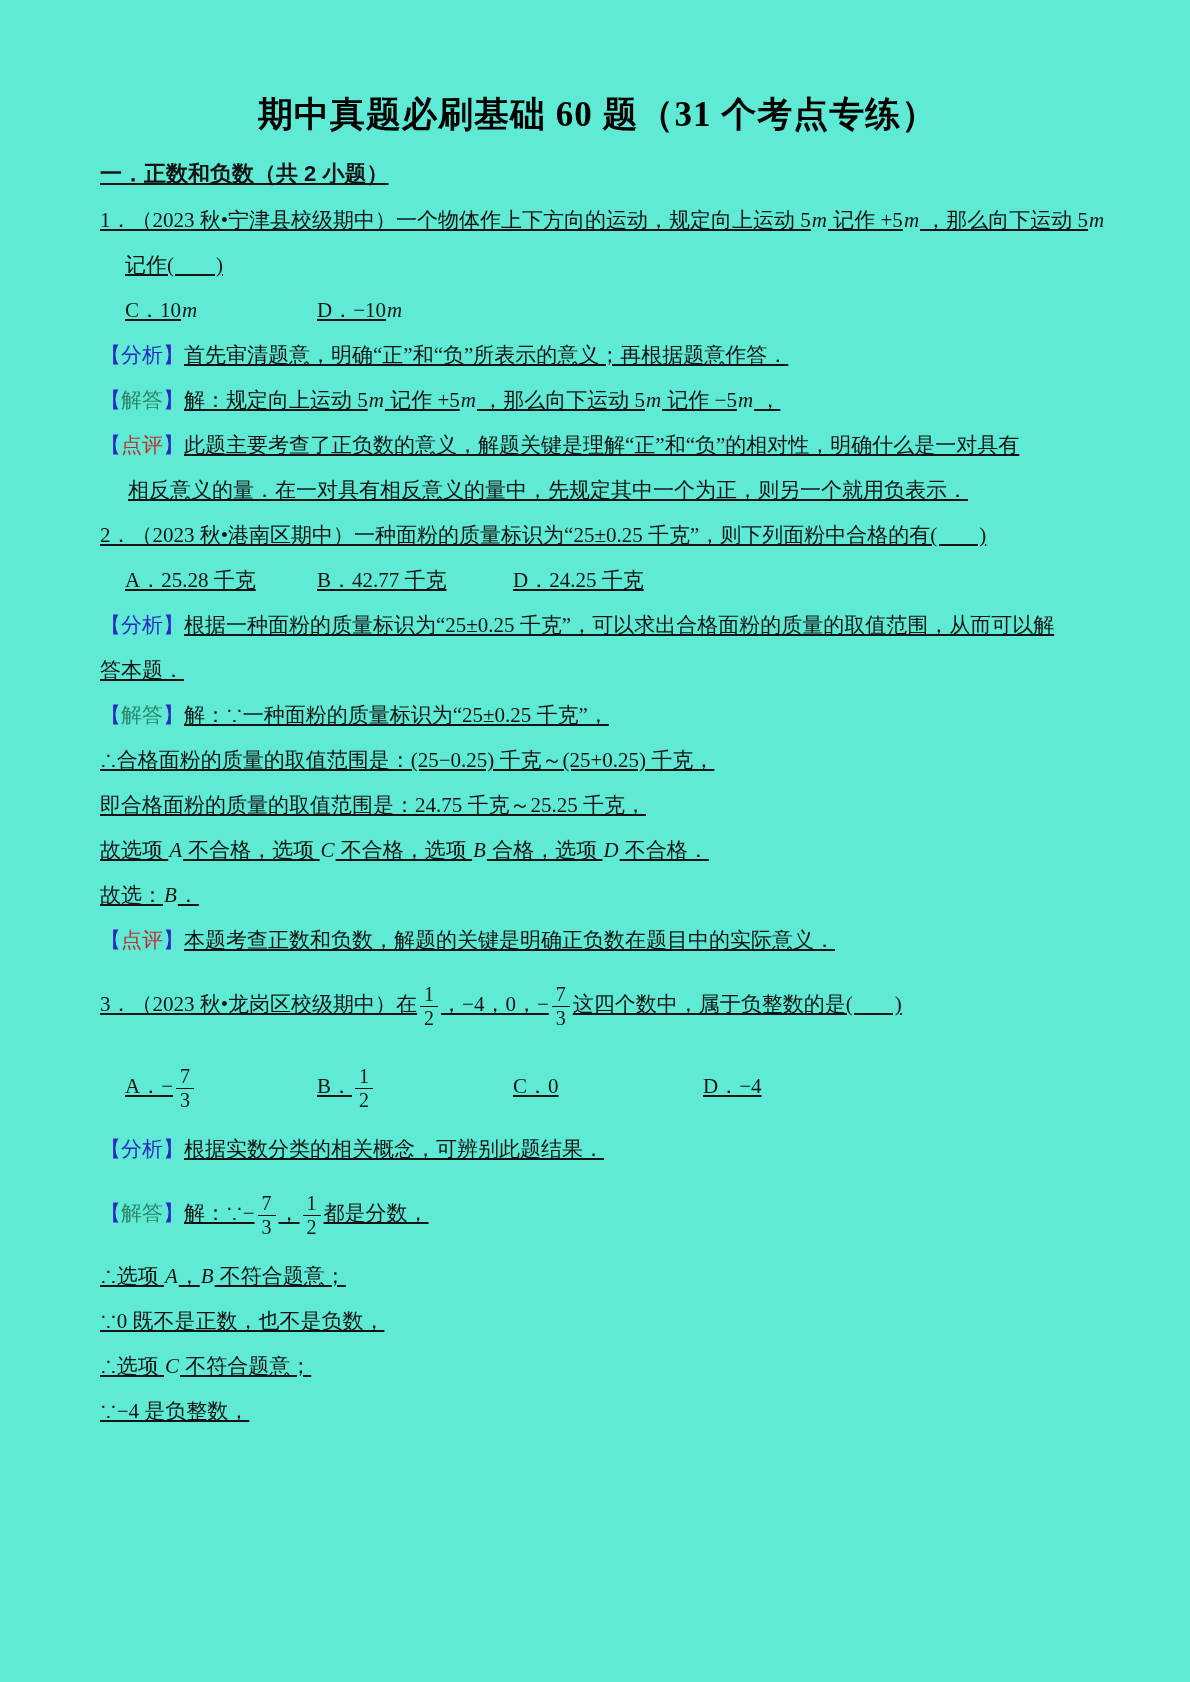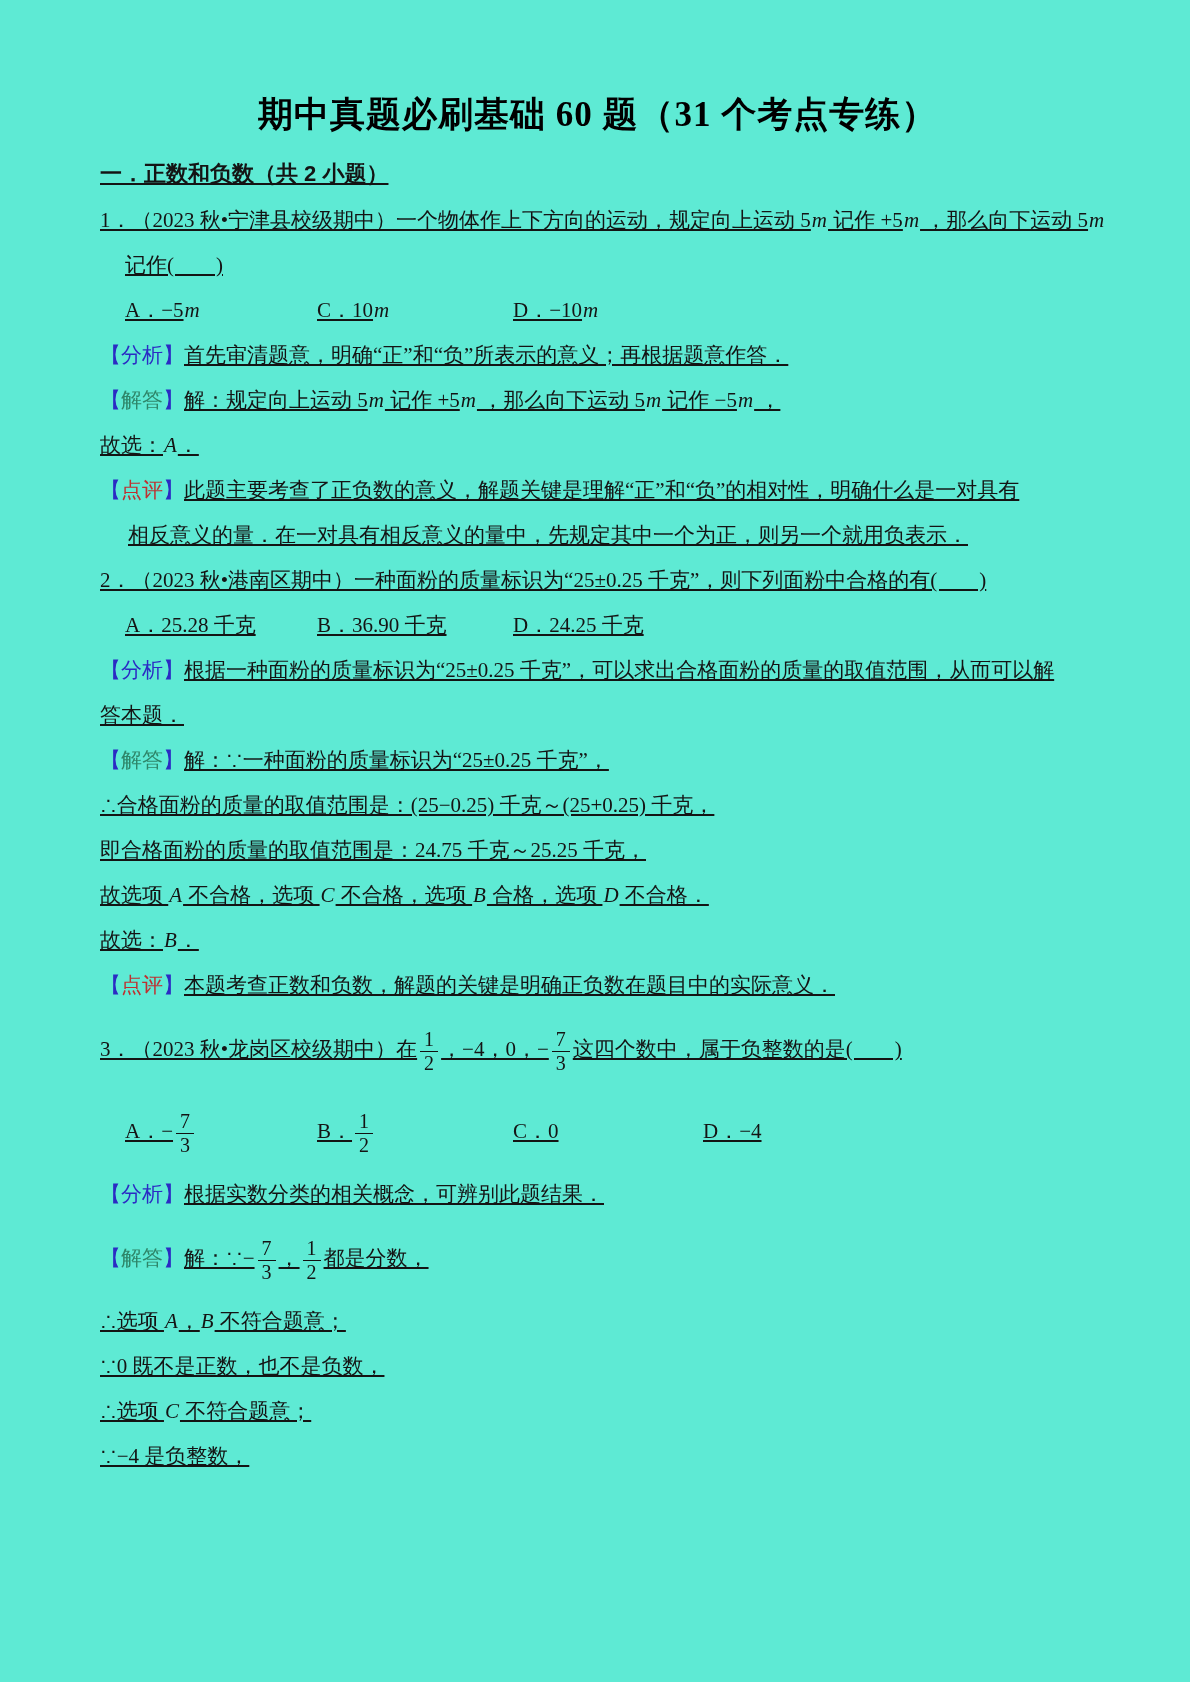--- a/index.html
+++ b/index.html
@@ -68,33 +68,31 @@
 <body>
 
 <div class="page" style="--c-bracket: #2B2BC4; --c-analysis: #2B2BC4; --c-answer: #2E8568; --c-comment: #BF3030;">
   <div class="content">
     <div class="title">期中真题必刷基础 60 题（31 个考点专练）</div>
     <div class="lines">
         <div class="line heading"><span class="txt">一．正数和负数（共 2 小题）</span></div>
         <div class="line para"><span class="txt">1．（2023 秋•宁津县校级期中）一个物体作上下方向的运动，规定向上运动 5</span><span class="var">m</span><span class="txt"> 记作 +5</span><span class="var">m</span><span class="txt"> ，那么向下运动 5</span><span class="var">m</span></div>
         <div class="line para" style="margin-left: 25px;"><span class="txt">记作(　　)</span></div>
         <div class="line options">
-          <span class="opt" style="display: block;"><span class="txt">A．−5</span><span class="var">m</span></span>
           <span class="opt" style="display: block;"><span class="txt">C．10</span><span class="var">m</span></span>
           <span class="opt" style="display: block;"><span class="txt">D．−10</span><span class="var">m</span></span>
         </div>
         <div class="line para"><span class="label"><span class="lb-bracket">【</span><span class="lb-analysis">分析</span><span class="lb-bracket">】</span></span><span class="txt">首先审清题意，明确“正”和“负”所表示的意义；再根据题意作答．</span></div>
         <div class="line para"><span class="label"><span class="lb-bracket">【</span><span class="lb-answer">解答</span><span class="lb-bracket">】</span></span><span class="txt">解：规定向上运动 5</span><span class="var">m</span><span class="txt"> 记作 +5</span><span class="var">m</span><span class="txt"> ，那么向下运动 5</span><span class="var">m</span><span class="txt"> 记作 −5</span><span class="var">m</span><span class="txt"> ，</span></div>
-        <div class="line para"><span class="txt">故选：</span><span class="var">A</span><span class="txt">．</span></div>
         <div class="line para"><span class="label"><span class="lb-bracket">【</span><span class="lb-comment">点评</span><span class="lb-bracket">】</span></span><span class="txt">此题主要考查了正负数的意义，解题关键是理解“正”和“负”的相对性，明确什么是一对具有</span></div>
         <div class="line para" style="margin-left: 28px;"><span class="txt">相反意义的量．在一对具有相反意义的量中，先规定其中一个为正，则另一个就用负表示．</span></div>
         <div class="line para"><span class="txt">2．（2023 秋•港南区期中）一种面粉的质量标识为“25±0.25 千克”，则下列面粉中合格的有(　　)</span></div>
         <div class="line options">
           <span class="opt" style="display: block;"><span class="txt">A．25.28 千克</span></span>
-          <span class="opt" style="display: block;"><span class="txt">B．36.90 千克</span></span>
+          <span class="opt" style="display: block;"><span class="txt">B．42.77 千克</span></span>
           <span class="opt" style="display: block;"><span class="txt">D．24.25 千克</span></span>
         </div>
         <div class="line para"><span class="label"><span class="lb-bracket">【</span><span class="lb-analysis">分析</span><span class="lb-bracket">】</span></span><span class="txt">根据一种面粉的质量标识为“25±0.25 千克”，可以求出合格面粉的质量的取值范围，从而可以解</span></div>
         <div class="line para"><span class="txt">答本题．</span></div>
         <div class="line para"><span class="label"><span class="lb-bracket">【</span><span class="lb-answer">解答</span><span class="lb-bracket">】</span></span><span class="txt">解：∵一种面粉的质量标识为“25±0.25 千克”，</span></div>
         <div class="line para"><span class="txt">∴合格面粉的质量的取值范围是：(25−0.25) 千克～(25+0.25) 千克，</span></div>
         <div class="line para"><span class="txt">即合格面粉的质量的取值范围是：24.75 千克～25.25 千克，</span></div>
         <div class="line para"><span class="txt">故选项 </span><span class="var">A</span><span class="txt"> 不合格，选项 </span><span class="var">C</span><span class="txt"> 不合格，选项 </span><span class="var">B</span><span class="txt"> 合格，选项 </span><span class="var">D</span><span class="txt"> 不合格．</span></div>
         <div class="line para"><span class="txt">故选：</span><span class="var">B</span><span class="txt">．</span></div>
         <div class="line para"><span class="label"><span class="lb-bracket">【</span><span class="lb-comment">点评</span><span class="lb-bracket">】</span></span><span class="txt">本题考查正数和负数，解题的关键是明确正负数在题目中的实际意义．</span></div>

